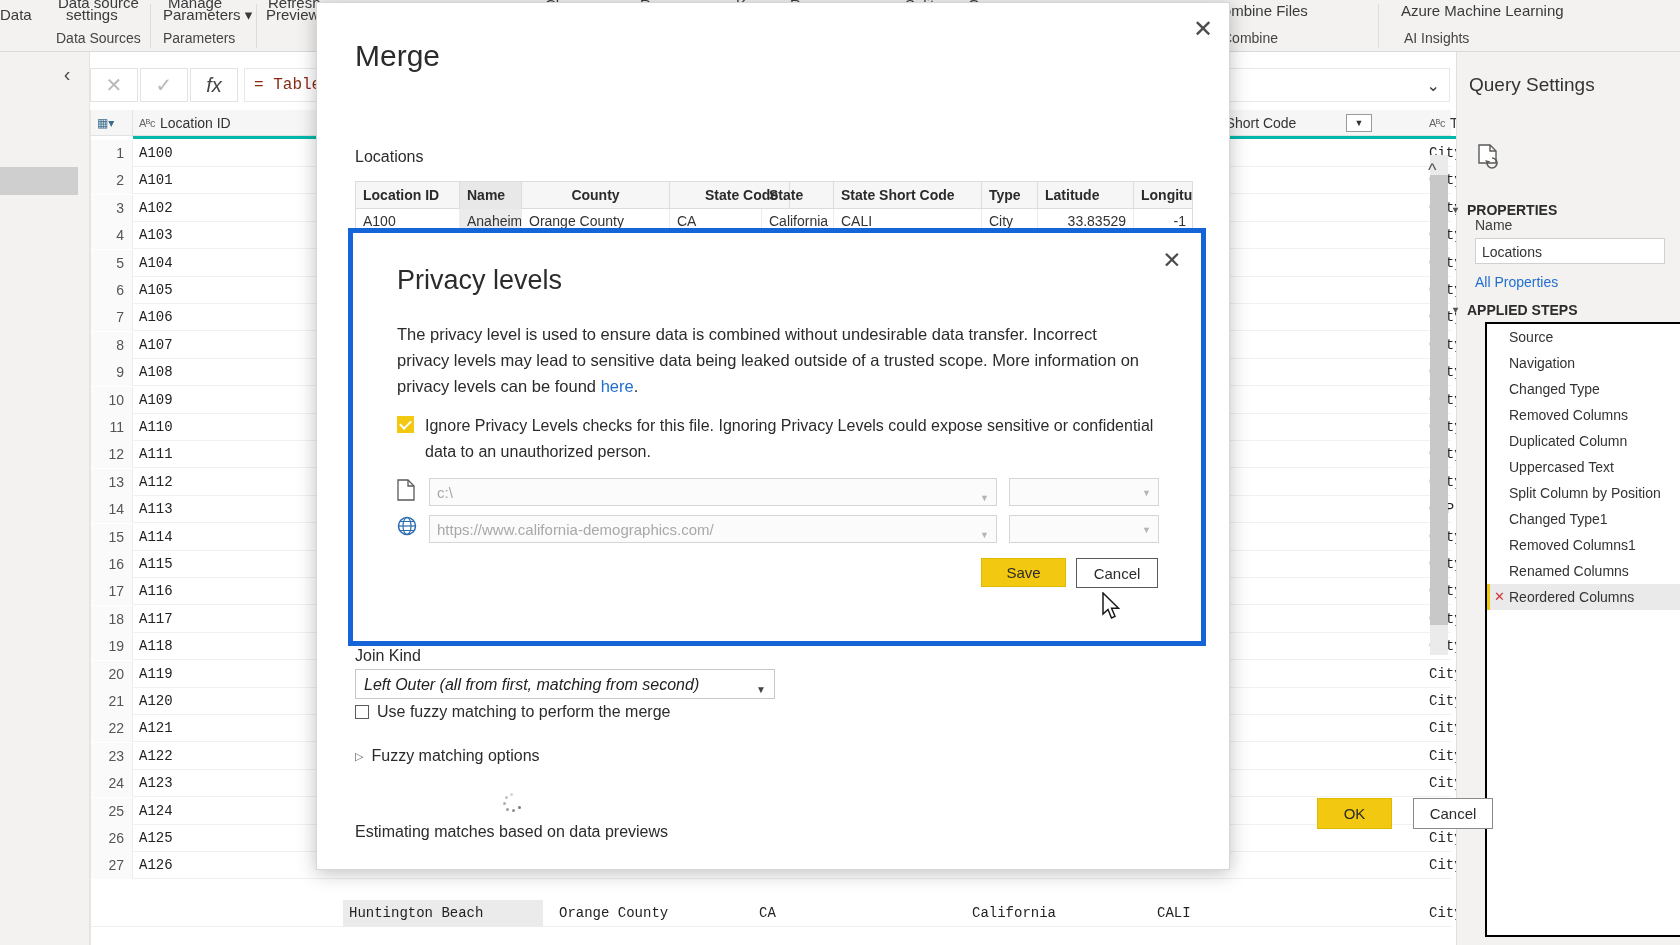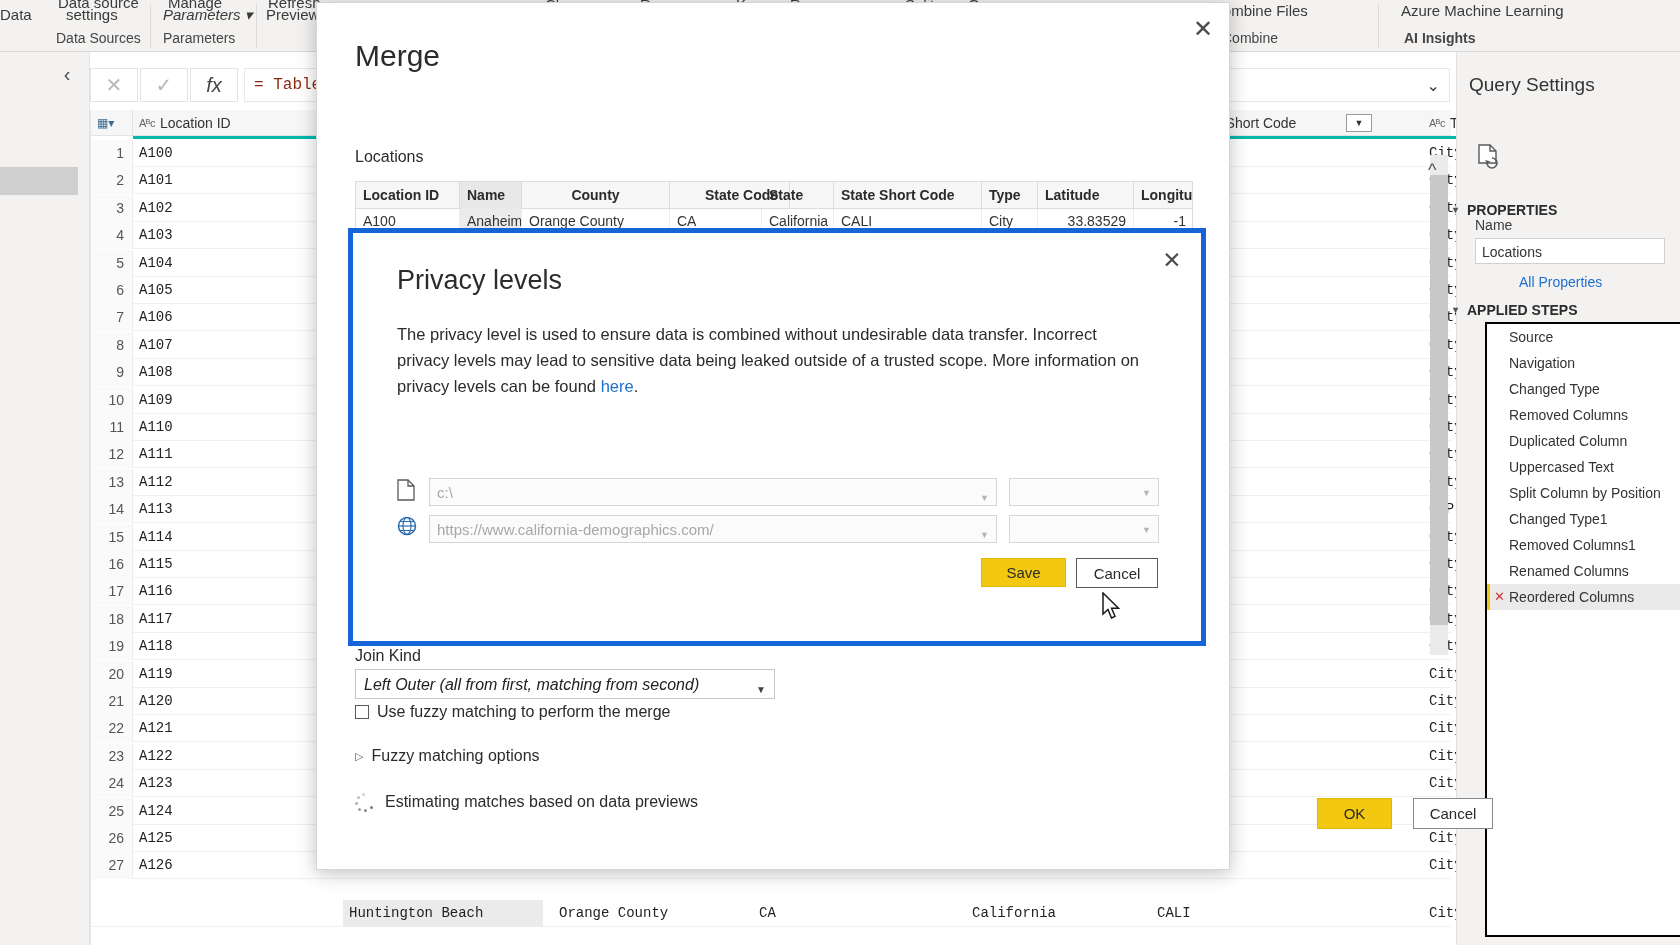--- a/index.html
+++ b/index.html
@@ -94,21 +94,21 @@
   }
   .qs-title { position:absolute; left:12px; top:22px; font-size:19px; color:#333; white-space:nowrap; }
   .qs-section { position:absolute; left:10px; font-size:14px; font-weight:bold; color:#2b2b2b; white-space:nowrap; }
   .qs-caret { position:absolute; left:-14px; top:2px; font-size:10px; color:#555; }
   .qs-label { position:absolute; left:18px; font-size:14px; color:#3b3b3b; white-space:nowrap; }
   .qs-input {
     position:absolute; left:18px; top:186px; width:190px; height:26px;
     background:#fff; border:1px solid #d0d0d0; font-size:14px; color:#333;
     padding:3px 6px; line-height:20px;
   }
-  .qs-link { position:absolute; left:18px; top:222px; font-size:14px; color:#1f6fd0; white-space:nowrap;margin-left:44px; }
+  .qs-link { position:absolute; left:18px; top:222px; font-size:14px; color:#1f6fd0; white-space:nowrap; }
   .qs-steps { position:absolute; left:28px; top:270px; width:220px; bottom:8px; background:#fff; border:2px solid #000000; }
   .step { position:absolute; left:0; width:196px; height:26px; line-height:26px;
           font-size:14px; color:#333; padding-left:22px; white-space:nowrap; overflow:hidden; }
   .step.sel { background:#eaeaea; border-left:3px solid #f2c811; padding-left:19px; }
   .step-x { position:absolute; left:4px; top:0; line-height:26px; font-size:13px; color:#d13438; }
 
   
   #merge-dialog {
     position:absolute; left:316px; top:2px; width:914px; height:868px;
     background:#ffffff; border:1px solid #d6d6d6;
@@ -149,21 +149,21 @@
     font-size:16px; color:#222; padding:4px 26px 4px 8px; line-height:22px;font-style:italic;
   }
   .sel-caret { position:absolute; right:8px; top:9px; font-size:10px; color:#444; }
 
   .md-chk-row { position:absolute; left:38px; top:700px; display:flex; align-items:center; gap:8px; font-size:16px; color:#2b2b2b; }
   .chkbox-empty { width:14px; height:14px; border:1px solid #5a5a5a; background:#fff; display:inline-block; }
 
   .md-fuzzy { position:absolute; left:38px; top:744px; font-size:16px; color:#2b2b2b; display:flex; align-items:center; gap:8px; }
   .tri { font-size:11px; color:#555; }
 
-  .md-status { position:absolute; left:38px; top:790px; display:flex; align-items:center; gap:12px; font-size:16px; color:#2b2b2b; }
+  .md-status { position:absolute; left:38px; top:790px; display:flex; align-items:center; gap:12px; font-size:16px; color:#2b2b2b;flex-direction:column; }
   .spinner { width:18px; height:18px; position:relative; display:inline-block; }
   .spinner i { position:absolute; width:3px; height:3px; border-radius:50%; background:#6b6b6b; }
 
   .md-ok {
     position:absolute; left:1000px; top:795px; width:75px; height:31px;
     background:#f2c811; border:1px solid #e0b800; color:#2b2b2b;
     font-size:15px; display:flex; align-items:center; justify-content:center; cursor:pointer;
   }
   .md-cancel {
     position:absolute; left:1096px; top:795px; width:80px; height:31px;
@@ -238,36 +238,36 @@
   <div class="ribbon" id="ribbon">
       <div class="ribbon-sep" style="left: 150px;"></div>
       <div class="ribbon-sep" style="left: 256px;"></div>
       <div class="ribbon-sep" style="left: 330px;"></div>
       <div class="ribbon-sep" style="left: 1190px;"></div>
       <div class="ribbon-sep" style="left: 1378px;"></div>
       <div class="ribbon-cmd" style="left: 0px; top: 6px;">Data</div>
       <div class="ribbon-cmd" style="left: 58px; top: -6px;">Data source</div>
       <div class="ribbon-cmd" style="left: 66px; top: 6px;">settings</div>
       <div class="ribbon-cmd" style="left: 168px; top: -6px;">Manage</div>
-      <div class="ribbon-cmd" style="left: 163px; top: 6px; font-style: italic;">Parameters ▾</div>
+      <div class="ribbon-cmd" style="left: 163px; top: 6px;">Parameters ▾</div>
       <div class="ribbon-cmd" style="left: 268px; top: -6px;">Refresh</div>
       <div class="ribbon-cmd" style="left: 266px; top: 6px;">Preview ▾</div>
       <div class="ribbon-cmd" style="left: 545px; top: -4px;">Choose</div>
       <div class="ribbon-cmd" style="left: 640px; top: -4px;">Remove</div>
       <div class="ribbon-cmd" style="left: 736px; top: -4px;">Keep</div>
       <div class="ribbon-cmd" style="left: 790px; top: -4px;">Remove</div>
       <div class="ribbon-cmd" style="left: 905px; top: -4px;">Split</div>
       <div class="ribbon-cmd" style="left: 968px; top: -4px;">Group</div>
       <div class="ribbon-cmd" style="left: 1000px; top: 6px;">Replace Values</div>
       <div class="ribbon-cmd" style="left: 1212px; top: 2px;">Combine Files</div>
       <div class="ribbon-cmd" style="left: 1401px; top: 2px;">Azure Machine Learning</div>
       <div class="ribbon-group-label" style="left: 56px;">Data Sources</div>
       <div class="ribbon-group-label" style="left: 163px;">Parameters</div>
       <div class="ribbon-group-label" style="left: 1222px;">Combine</div>
-      <div class="ribbon-group-label" style="left: 1404px; font-weight: bold;">AI Insights</div>
+      <div class="ribbon-group-label" style="left: 1404px;">AI Insights</div>
     </div>
 
   <div class="leftpane">
     <div class="leftpane-sel"></div>
   </div>
 
   <div class="collapse-chevron">‹</div>
 
   <div class="formula-bar">
     <div class="fb-btn" style="left:0">✕</div>
@@ -550,20 +550,24 @@
 </div>
 
 <div id="privacy-dialog">
   <div class="pd-close">✕</div>
   <div class="pd-title">Privacy levels</div>
 
   <div class="pd-body">
     <span>The privacy level is used to ensure data is combined without undesirable data transfer. Incorrect privacy levels may lead to sensitive data being leaked outside of a trusted scope. More information on privacy levels can be found </span><a class="pd-link" href="#">here</a><span>.</span>
   </div>
 
+  <div class="pd-chkrow">
+    <span class="chk-yellow"></span>
+    <span class="pd-chktext">Ignore Privacy Levels checks for this file. Ignoring Privacy Levels could expose sensitive or confidential data to an unauthorized person.</span>
+  </div>
 
   <div class="pd-srcrow" style="top:245px">
     <span class="pd-srcicon">
       <svg width="18" height="22" viewBox="0 0 18 22">
         <path d="M1 1 h10 l6 6 v14 h-16 z" fill="#fff" stroke="#5a5a5a" stroke-width="1.3"></path>
         <path d="M11 1 v6 h6" fill="none" stroke="#5a5a5a" stroke-width="1.3"></path>
       </svg>
     </span>
     <div class="pd-srcinput">
       <span>c:\</span>

